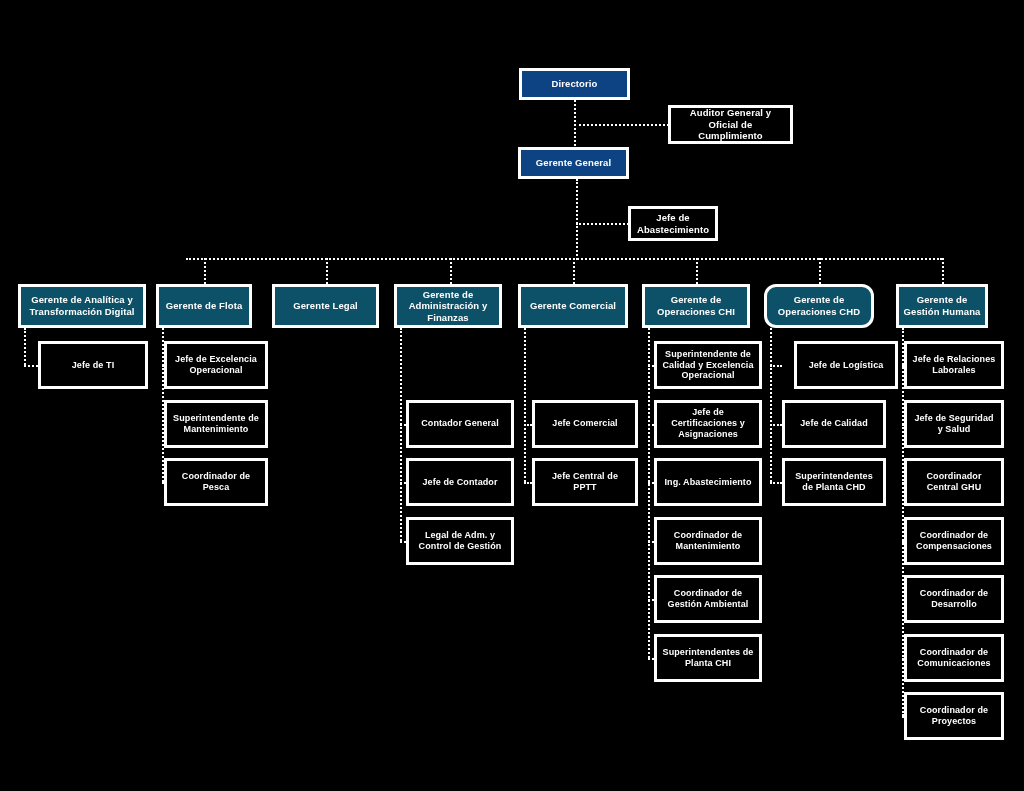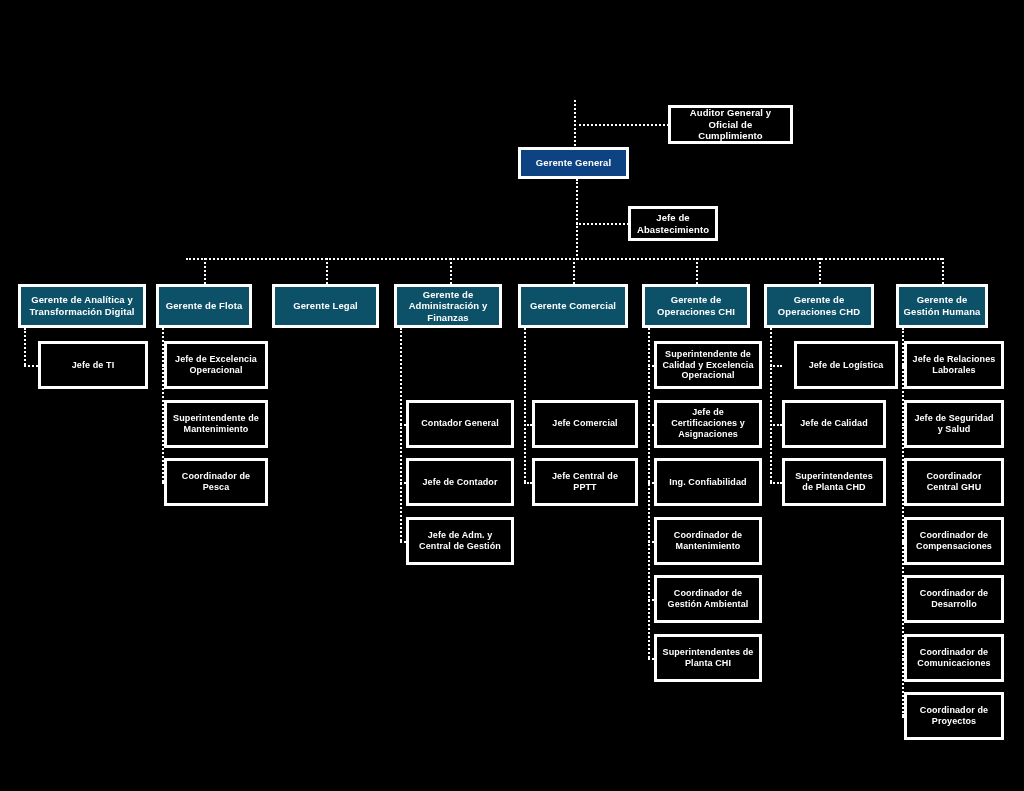--- a/index.html
+++ b/index.html
@@ -50,20 +50,23 @@
     height: 0;
     border-top: 2px dotted #ffffff;
     z-index: 1;
   }
 </style>
 </head>
 <body>
 
 <div id="canvas">
 
+  <div class="node root" style="left:519px;top:68px;width:111px;height:32px;">
+    <span>Directorio</span>
+  </div>
 
   <div class="vline" style="left:574px;top:100px;height:58px;"></div>
 
   <div class="hline" style="left:574px;top:124px;width:95px;"></div>
 
   <div class="node root" style="left:518px;top:147px;width:111px;height:32px;">
     <span>Gerente General</span>
   </div>
 
   <div class="node plain" style="left:668px;top:105px;width:125px;height:39px;">
@@ -118,21 +121,21 @@
       <div class="hline" style="left: 400px; top: 423.5px; width: 6px;"></div>
       <div class="node sub" style="left: 406px; top: 399.5px; width: 108px; height: 48px;">
         <span>Contador General</span>
       </div>
       <div class="hline" style="left: 400px; top: 482px; width: 6px;"></div>
       <div class="node sub" style="left: 406px; top: 458px; width: 108px; height: 48px;">
         <span>Jefe de Contador</span>
       </div>
       <div class="hline" style="left: 400px; top: 540.5px; width: 6px;"></div>
       <div class="node sub" style="left: 406px; top: 516.5px; width: 108px; height: 48px;">
-        <span>Jefe de Adm. y Central de Gestión</span>
+        <span>Legal de Adm. y Control de Gestión</span>
       </div>
       <div class="vline" style="left: 573px; top: 258px; height: 26px;"></div>
       <div class="node manager" style="left: 518px; top: 284px; width: 110px; height: 44px;">
         <span>Gerente Comercial</span>
       </div>
       <div class="vline" style="left: 524px; top: 328px; height: 154px;"></div>
       <div class="hline" style="left: 524px; top: 423.5px; width: 8px;"></div>
       <div class="node sub" style="left: 532px; top: 399.5px; width: 106px; height: 48px;">
         <span>Jefe Comercial</span>
       </div>
@@ -148,36 +151,36 @@
       <div class="hline" style="left: 648px; top: 365px; width: 6px;"></div>
       <div class="node sub" style="left: 654px; top: 341px; width: 108px; height: 48px; align-items: center;">
         <span>Superintendente de Calidad y Excelencia Operacional</span>
       </div>
       <div class="hline" style="left: 648px; top: 423.5px; width: 6px;"></div>
       <div class="node sub" style="left: 654px; top: 399.5px; width: 108px; height: 48px;">
         <span>Jefe de Certificaciones y Asignaciones</span>
       </div>
       <div class="hline" style="left: 648px; top: 482px; width: 6px;"></div>
       <div class="node sub" style="left: 654px; top: 458px; width: 108px; height: 48px;">
-        <span>Ing. Confiabilidad</span>
+        <span>Ing. Abastecimiento</span>
       </div>
       <div class="hline" style="left: 648px; top: 540.5px; width: 6px;"></div>
       <div class="node sub" style="left: 654px; top: 516.5px; width: 108px; height: 48px;">
         <span>Coordinador de Mantenimiento</span>
       </div>
       <div class="hline" style="left: 648px; top: 599px; width: 6px;"></div>
       <div class="node sub" style="left: 654px; top: 575px; width: 108px; height: 48px;">
         <span>Coordinador de Gestión Ambiental</span>
       </div>
       <div class="hline" style="left: 648px; top: 657.5px; width: 6px;"></div>
       <div class="node sub" style="left: 654px; top: 633.5px; width: 108px; height: 48px;">
         <span>Superintendentes de Planta CHI</span>
       </div>
       <div class="vline" style="left: 819px; top: 258px; height: 26px;"></div>
-      <div class="node manager" style="left: 764px; top: 284px; width: 110px; height: 44px;">
+      <div class="node manager" style="left: 764px; top: 284px; width: 110px; height: 44px; border-radius: 12px;">
         <span>Gerente de Operaciones CHD</span>
       </div>
       <div class="vline" style="left: 770px; top: 328px; height: 154px;"></div>
       <div class="hline" style="left: 770px; top: 365px; width: 12px;"></div>
       <div class="node sub" style="left: 782px; top: 341px; width: 104px; height: 48px; margin-left: 12px;">
         <span>Jefe de Logística</span>
       </div>
       <div class="hline" style="left: 770px; top: 423.5px; width: 12px;"></div>
       <div class="node sub" style="left: 782px; top: 399.5px; width: 104px; height: 48px;">
         <span>Jefe de Calidad</span>

